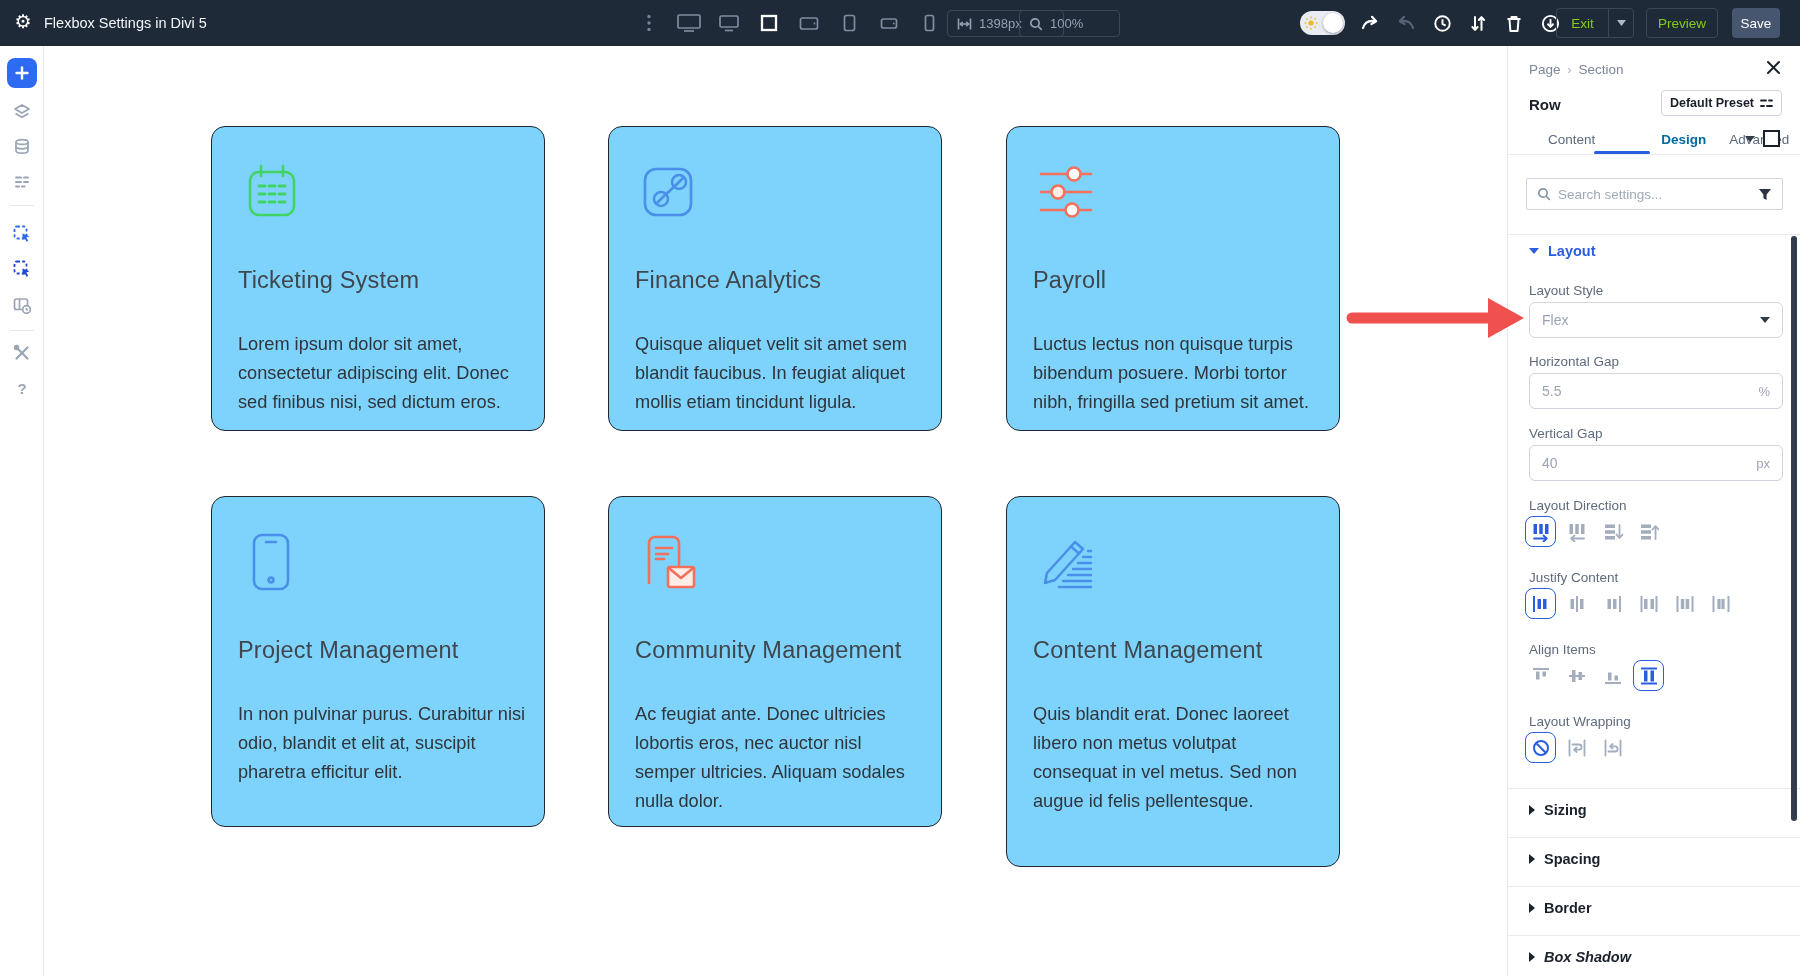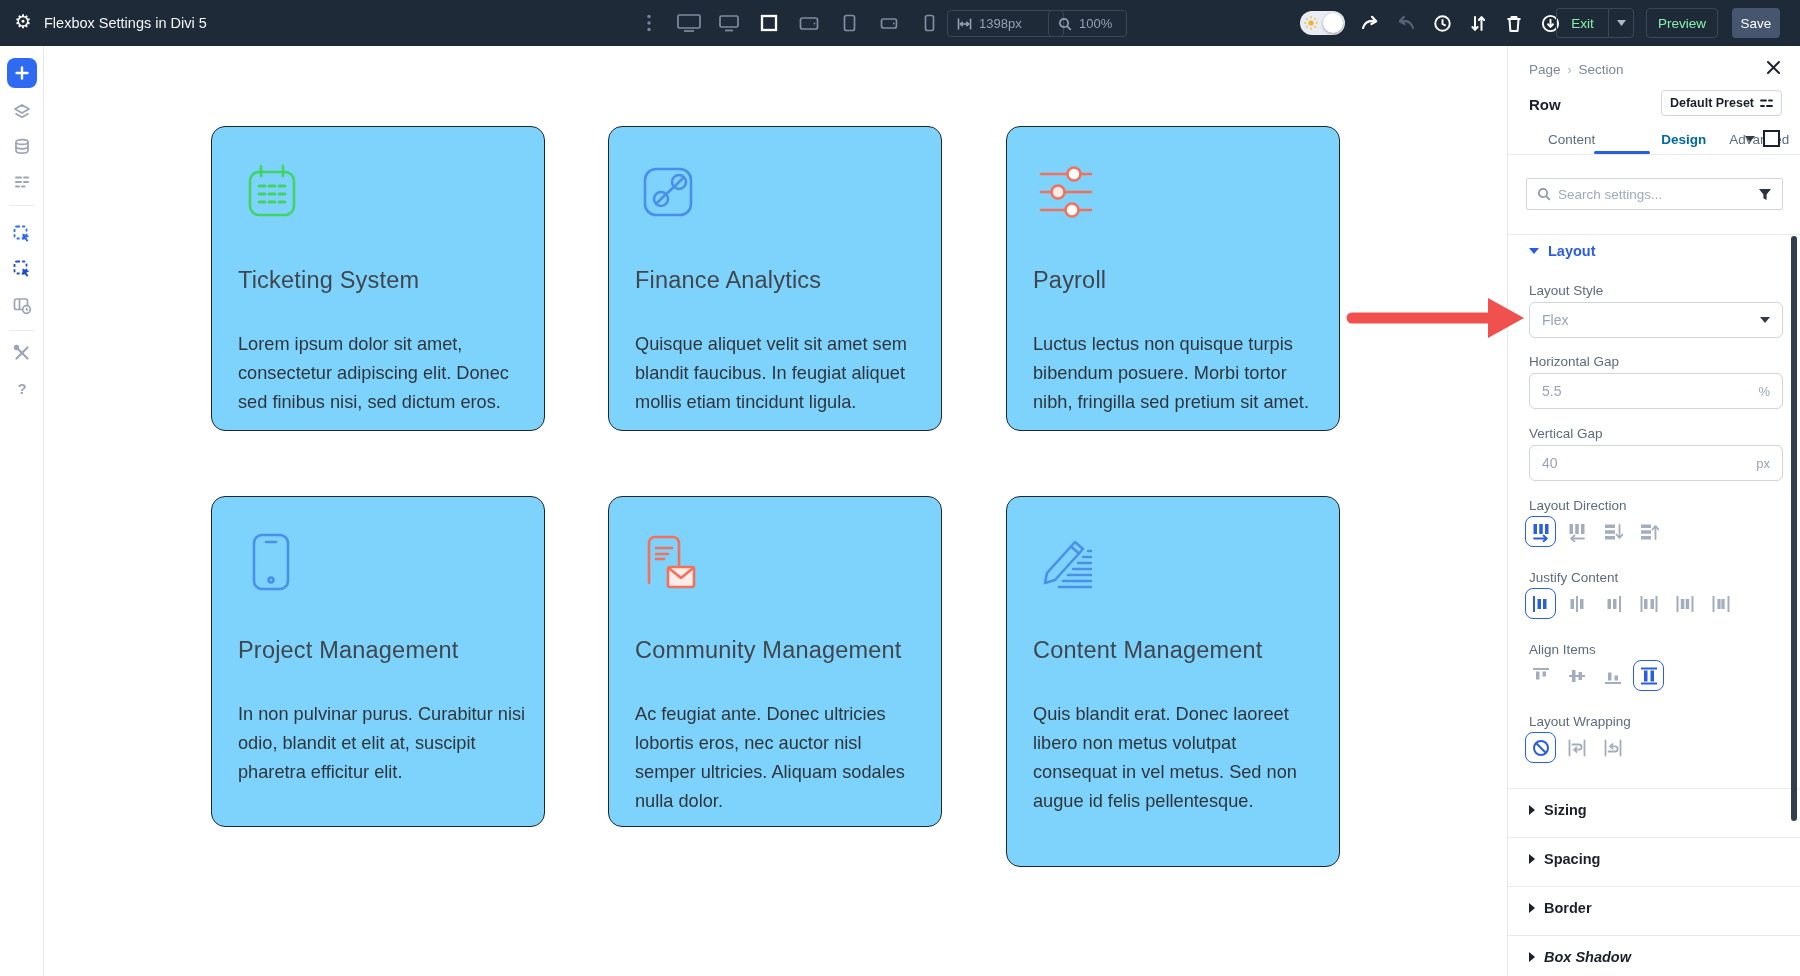--- a/index.html
+++ b/index.html
@@ -11,21 +11,21 @@
   .tb-title { position:absolute; left:44px; top:15px; color:#f2f5f8; font-size:14.5px; }
   .tb-gear { position:absolute; left:12px; top:11px; width:22px; height:22px; color:#fff; font-size:19px; line-height:22px; text-align:center; }
   .device-row { position:absolute; left:636px; top:0; height:46px; display:flex; align-items:center; gap:14px; }
   .dev { display:flex; align-items:center; justify-content:center; width:26px; height:24px; cursor:pointer; }
   .tb-input { position:absolute; top:10px; height:27px; border:1px solid #3a4759; border-radius:4px; display:flex; align-items:center; gap:7px; padding:0 9px; color:#93a0b4; font-size:13px; }
   .tb-iconbtn { width:24px; height:24px; display:flex; align-items:center; justify-content:center; cursor:pointer; }
   .tb-right { position:absolute; left:1358px; top:0; height:46px; display:flex; align-items:center; gap:12px; }
   .toggle { position:absolute; left:1300px; top:11px; width:45px; height:24px; background:#e9edf3; border-radius:12px; cursor:pointer; }
   .toggle .knob { position:absolute; right:2px; top:2px; width:20px; height:20px; border-radius:50%; background:#fff; box-shadow:0 1px 3px rgba(0,0,0,.35); }
   .toggle .sun { position:absolute; left:4px; top:5px; }
-  .btn-dark { height:30px; border:1px solid #3a4759; border-radius:4px; color:#86efac; font-size:13.5px; display:flex; align-items:center; justify-content:center; cursor:pointer; }
+  .btn-dark { height:30px; border:1px solid #3a4759; border-radius:4px; color:#84cc16; font-size:13.5px; display:flex; align-items:center; justify-content:center; cursor:pointer; }
   .exit-wrap { position:absolute; left:1556px; top:8px; display:flex; }
   .exit-main { width:52px; border-right:none; border-top-right-radius:0; border-bottom-right-radius:0; }
   .exit-caret { width:26px; border-top-left-radius:0; border-bottom-left-radius:0; }
   .preview-btn { position:absolute; left:1646px; top:8px; width:72px; }
   .save-btn { position:absolute; left:1732px; top:8px; width:48px; height:30px; background:#46566e; border-radius:4px; color:#fff; font-size:13.5px; display:flex; align-items:center; justify-content:center; cursor:pointer; }
 
   
   .sidebar { position:absolute; left:0; top:46px; width:44px; height:930px; background:#fff; border-right:1px solid #e6e8ed; z-index:20; }
   .sb-plus { position:absolute; left:7px; top:12px; width:30px; height:30px; background:#2f6bf2; border-radius:8px; color:#fff; display:flex; align-items:center; justify-content:center; cursor:pointer; }
   .sb-ic { position:absolute; left:12px; width:20px; height:20px; display:flex; align-items:center; justify-content:center; cursor:pointer; }
@@ -135,21 +135,21 @@
     <svg width="15" height="14" viewBox="0 0 15 14" fill="none" stroke="#93a0b4" stroke-width="1.6">
         <line x1="1.5" y1="1.5" x2="1.5" y2="12.5"></line>
         <line x1="13.5" y1="1.5" x2="13.5" y2="12.5"></line>
         <line x1="3.5" y1="7" x2="11.5" y2="7"></line>
         <polyline points="5.7,4.8 3.4,7 5.7,9.2"></polyline>
         <polyline points="9.3,4.8 11.6,7 9.3,9.2"></polyline>
       </svg>
     <span>1398px</span>
   </div>
 
-  <div class="tb-input" style="left:1048px;width:79px;">
+  <div class="tb-input" style="left:1019px;width:101px;">
     <svg width="14" height="14" viewBox="0 0 14 14" fill="none" stroke="#93a0b4" stroke-width="1.7">
         <circle cx="6" cy="6" r="4.2"></circle>
         <line x1="9.3" y1="9.3" x2="12.8" y2="12.8"></line>
       </svg>
     <span>100%</span>
   </div>
 
   <div class="toggle">
     <span class="sun">
       <svg width="14" height="14" viewBox="0 0 14 14">

